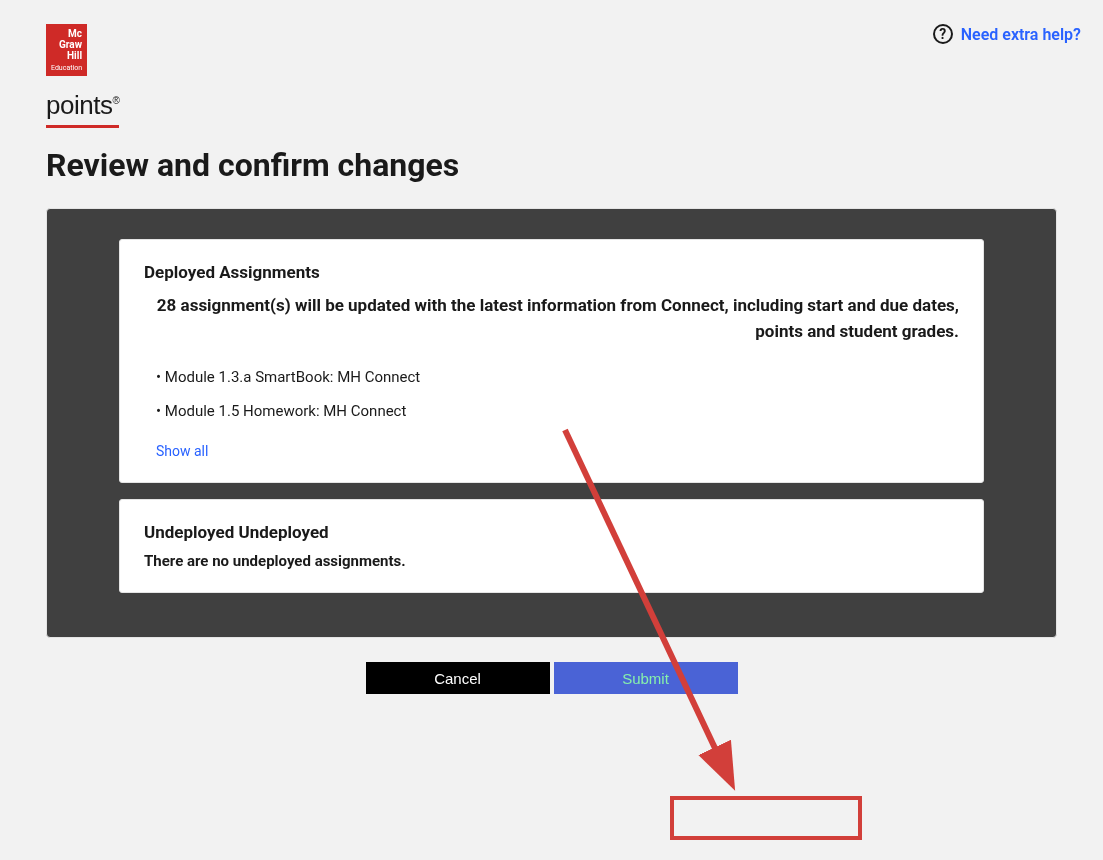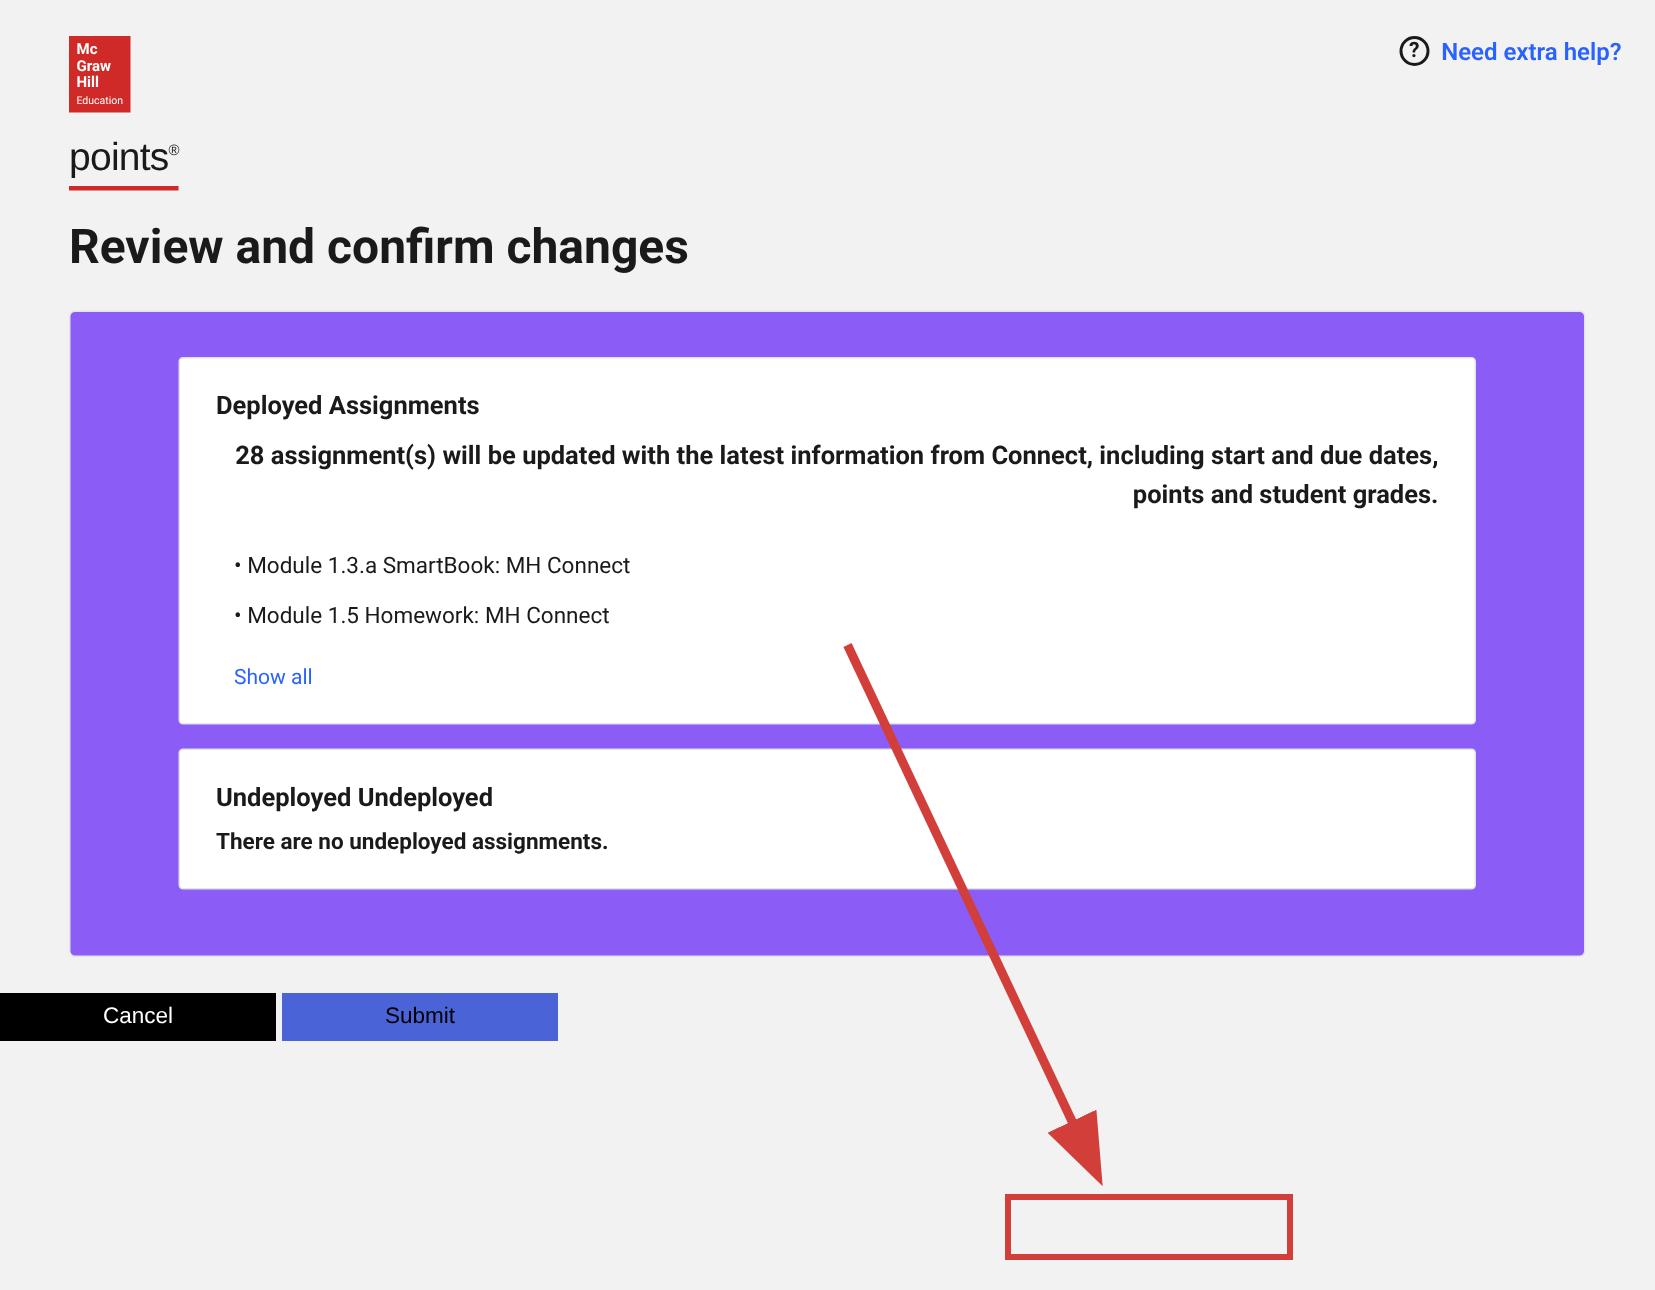--- a/index.html
+++ b/index.html
@@ -20,20 +20,21 @@
   .logo-block { display: flex; flex-direction: column; align-items: flex-start; }
   .mgh-logo {
     background: #cf2a27;
     color: #fff;
     font-size: 10px;
     font-weight: 700;
     line-height: 1.1;
     padding: 4px 5px 3px 5px;
     display: inline-block;
     margin-bottom: 14px;
+    text-align: right;
   }
   .connect-brand {
     font-size: 26px;
     letter-spacing: -0.5px;
     color: #1a1a1a;
     border-bottom: 3px solid #cf2a27;
     padding-bottom: 4px;
     display: inline-block;
     margin-bottom: 18px;
     font-weight: 400;
@@ -58,21 +59,21 @@
     font-size: 14px; font-weight: 700;
   }
   .page-title {
     font-size: 32px;
     font-weight: 700;
     color: #1a1a1a;
     padding: 0 46px;
     margin-bottom: 24px;
   }
   .panel {
-    background: #8b5cf6;
+    background: #404040;
     border: 1px solid #e4e4e4;
     border-radius: 4px;
     margin: 16px 46px;
     padding: 30px 72px 44px 72px;
   }
   .card {
     border: 1px solid #e4e4e4;
     border-radius: 3px;
     background: #fff;
     padding: 22px 24px;
@@ -108,34 +109,34 @@
   .assign-list li::before { content: "• "; }
   .show-all {
     color: #2962ff;
     font-size: 14px;
     cursor: pointer;
     padding-left: 12px;
     display: inline-block;
   }
   .button-row {
     display: flex;
-    justify-content: flex-start;
+    justify-content: center;
     gap: 4px;
     margin-top: 24px;
   }
   .btn {
     width: 184px;
     height: 32px;
     font-size: 15px;
     border: none;
     cursor: pointer;
     display: flex; align-items: center; justify-content: center;
   }
   .btn-cancel { background: #000; color: #fff; }
-  .btn-submit { background: #4a63d6; color: #000000; }
+  .btn-submit { background: #4a63d6; color: #86efac; }
   .highlight-box {
     position: absolute;
     border: 4px solid #d23f3a;
     pointer-events: none;
   }
   .arrow-svg { position: absolute; pointer-events: none; }
 </style>
 </head>
 <body>
 

